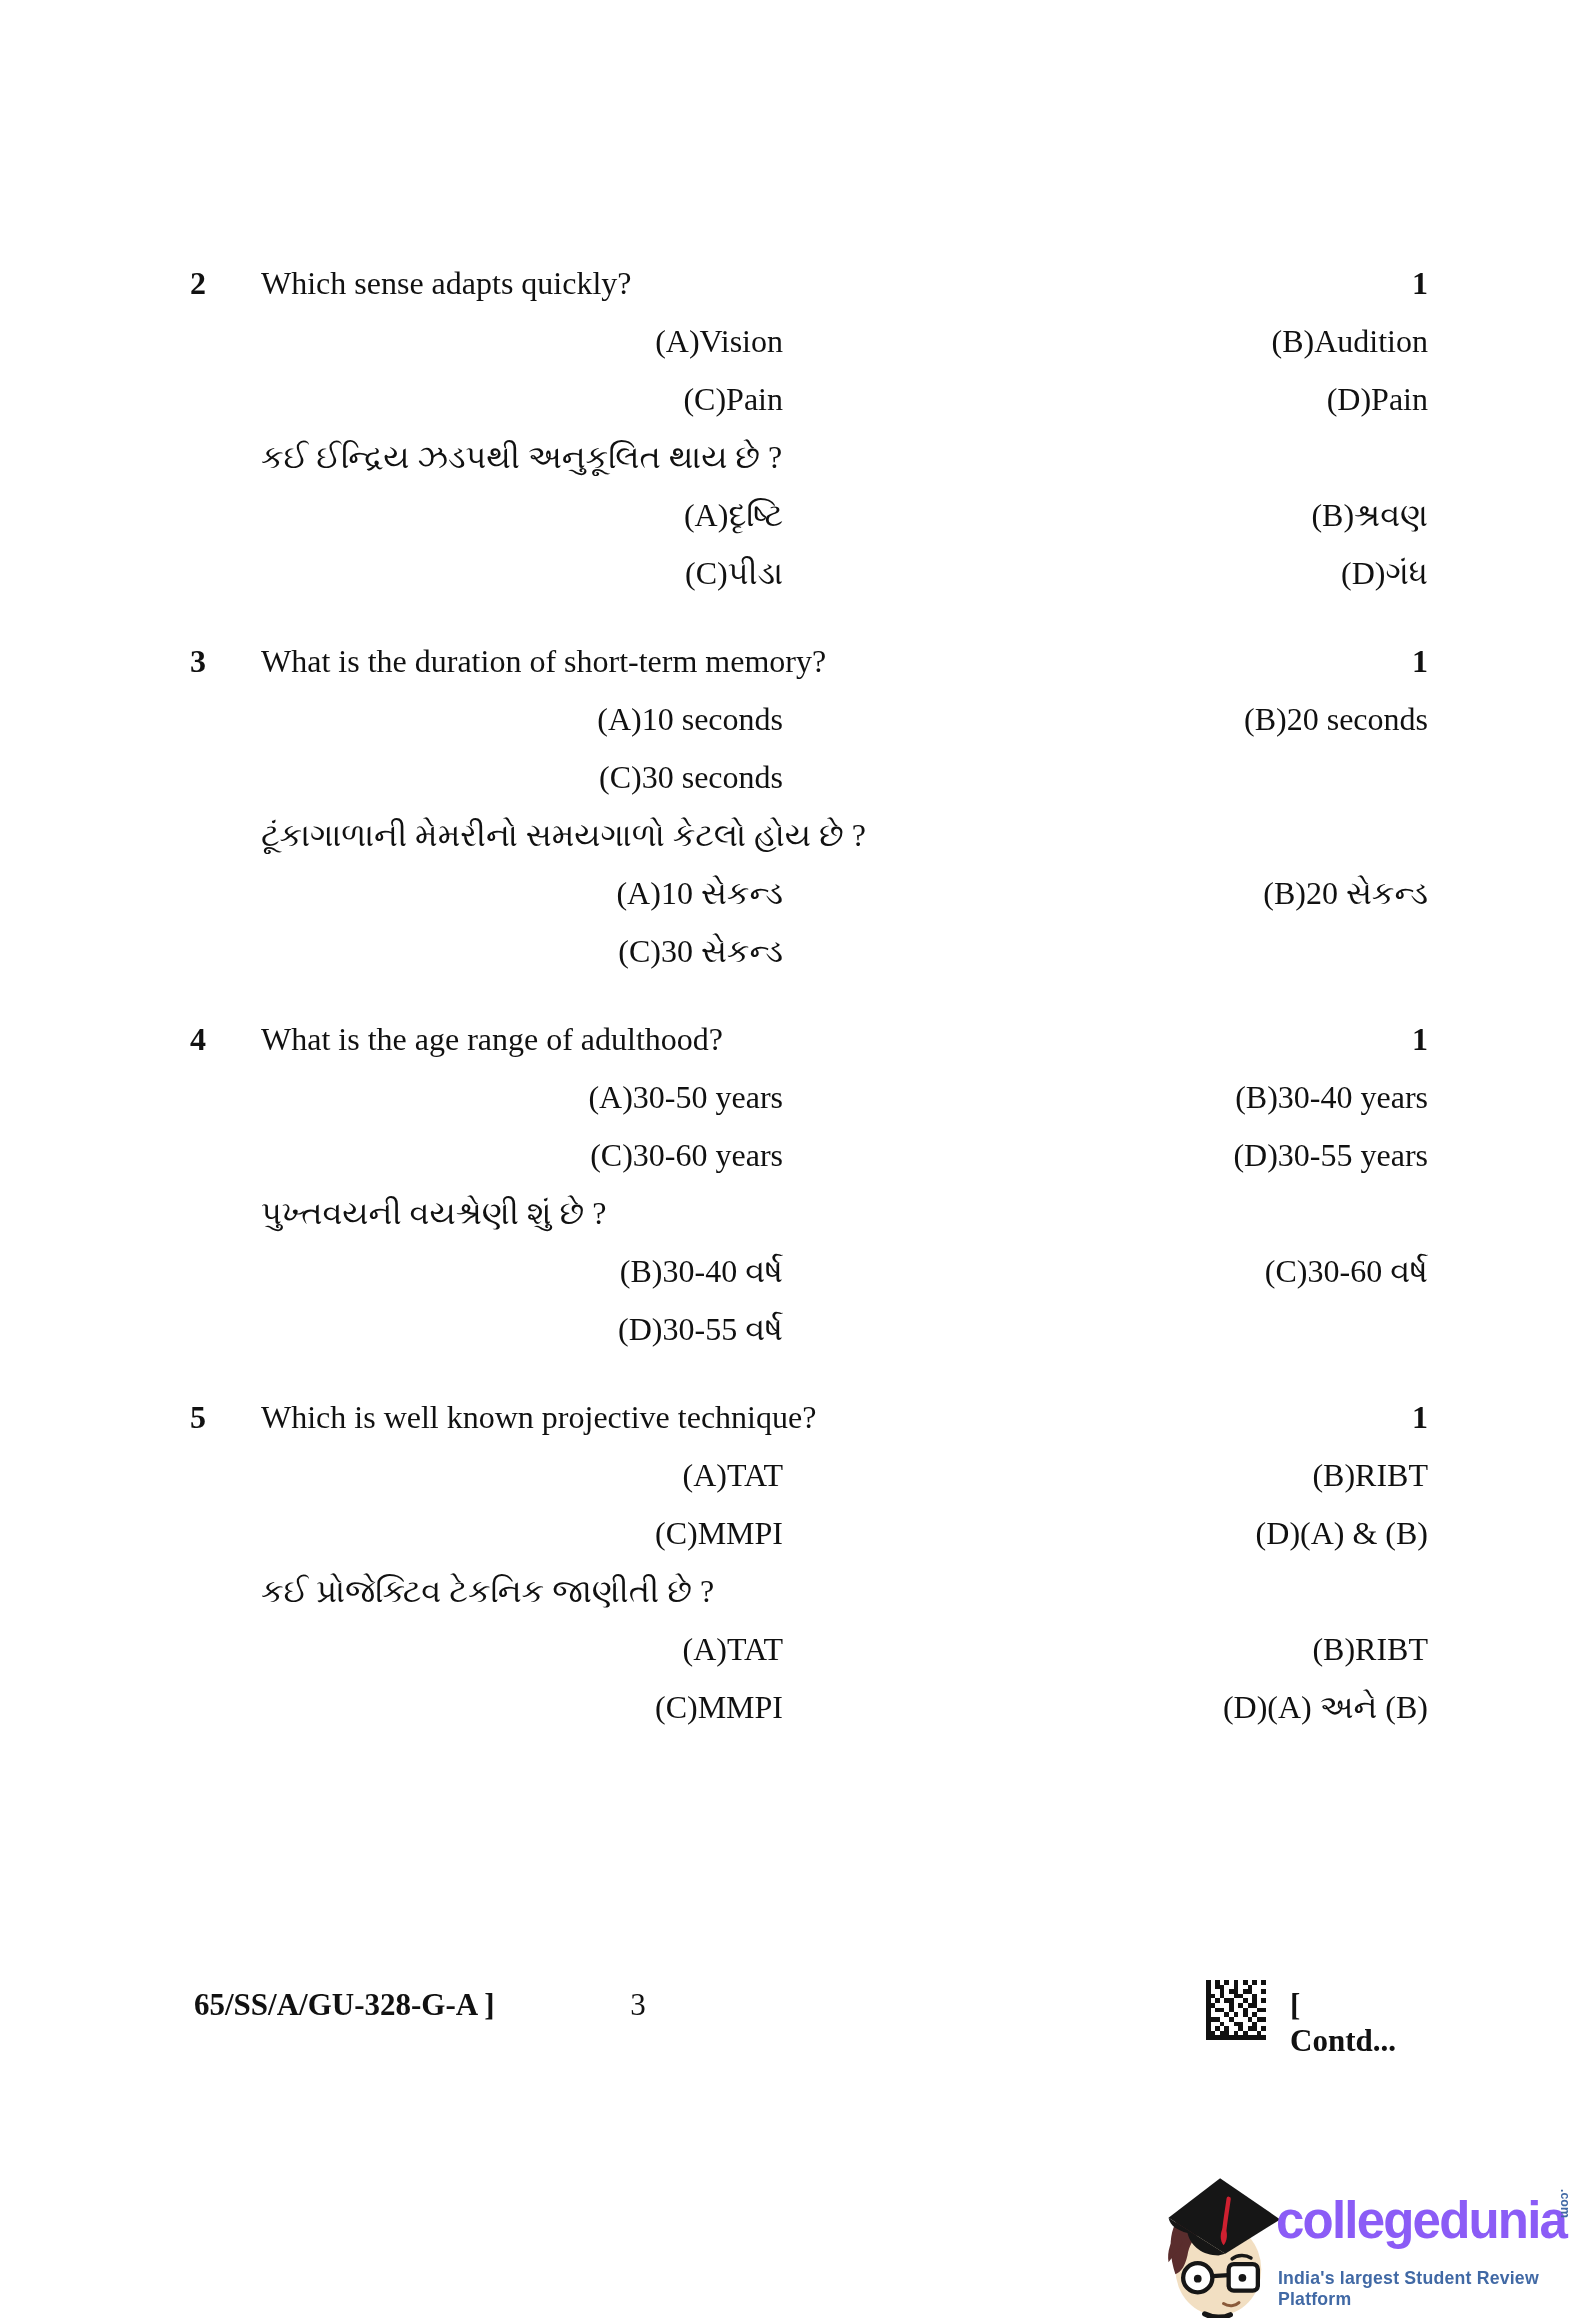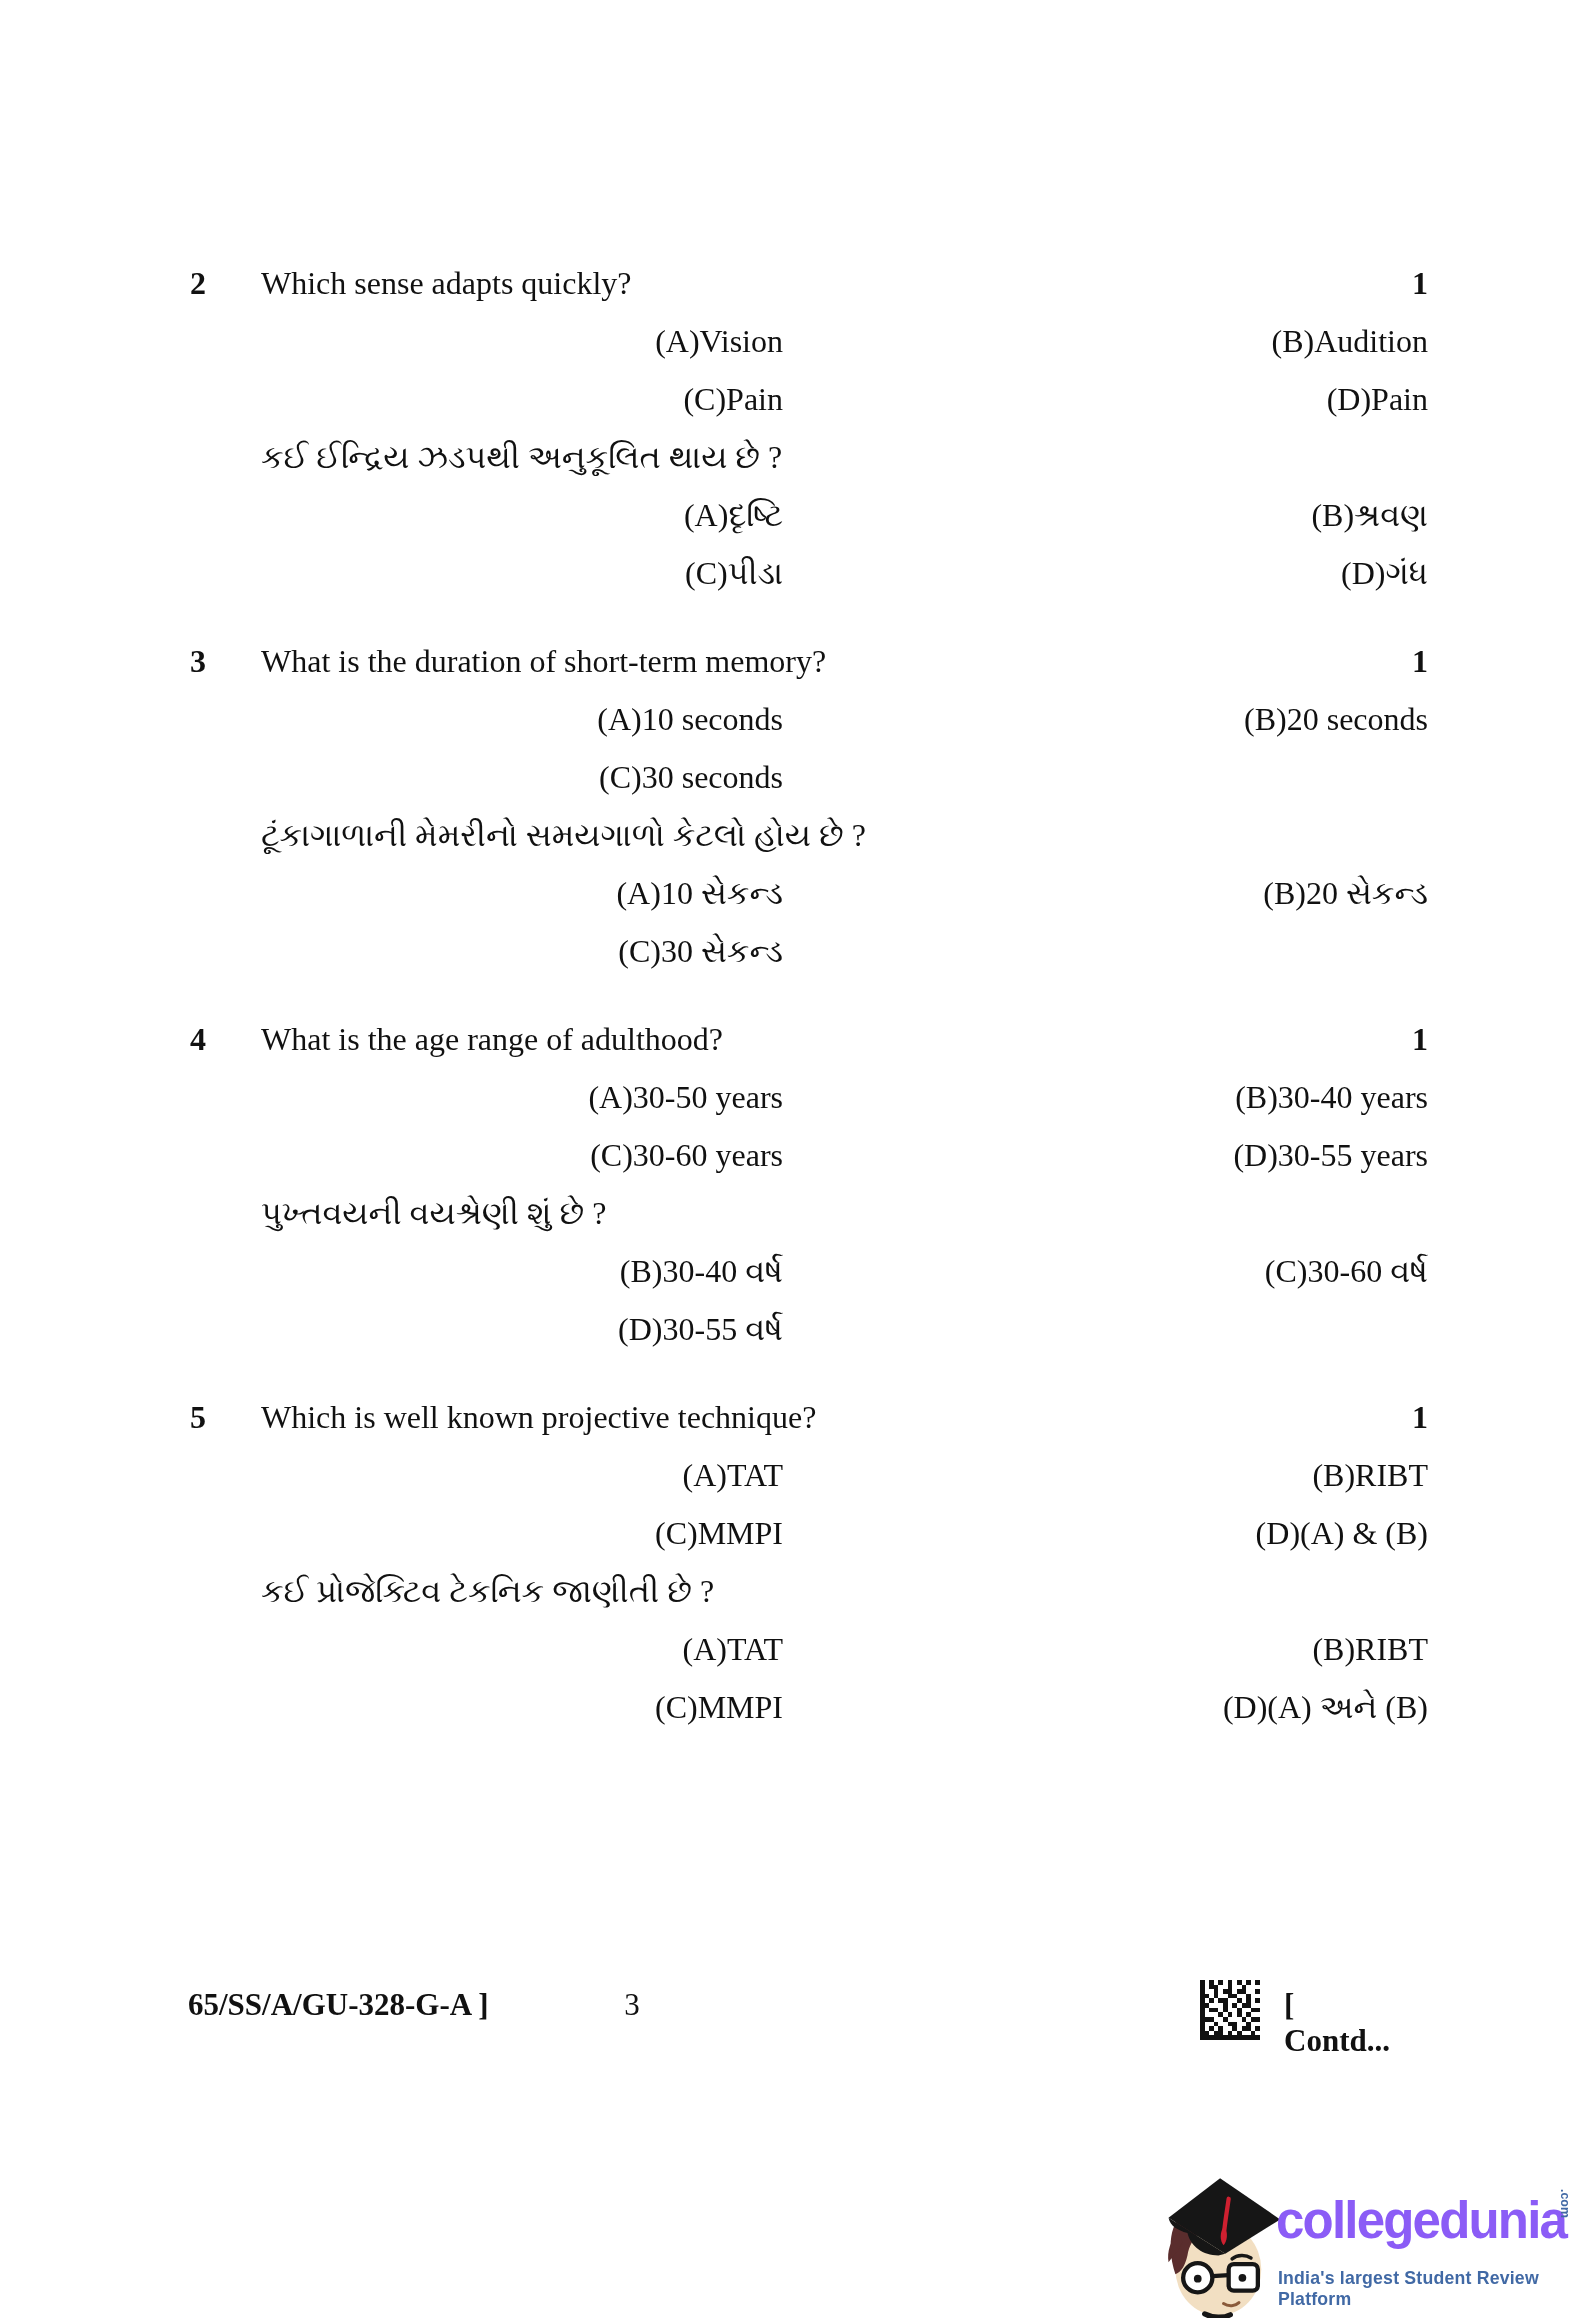--- a/index.html
+++ b/index.html
@@ -26,21 +26,21 @@
   .q-marks{font-weight:bold;}
   .opt-grid{
     display:grid;
     grid-template-columns:522px 1fr;
     row-gap:21px;
     margin:0 0 21px 71px;
   }
   .opt{height:37px;line-height:37px;white-space:nowrap;text-align:right;}
   .opt-label{display:inline-block;width:75px;}
   .q-guj{height:37px;line-height:37px;margin:0 0 21px 71px;}
-  .footer{position:absolute;left:0;top:1987px;width:1264px;height:62px;font-size:31px;}
+  .footer{position:absolute;left:6px;top:1987px;width:1264px;height:62px;font-size:31px;}
   .paper-code{position:absolute;left:188px;top:0;font-weight:bold;}
   .page-number{position:absolute;left:0;right:0;top:0;text-align:center;}
   .contd{position:absolute;left:1284px;top:0;font-weight:bold;}
   .barcode{position:absolute;left:1200px;top:-7px;width:60px;height:60px;}
   
   .cd-logo{position:absolute;left:1145px;top:2164px;width:433px;height:155px;}
   .cd-mascot{position:absolute;left:7px;top:8.8px;width:131px;height:146px;}
   .cd-brand{
     position:absolute;left:131px;top:30px;
     font-family:"Liberation Sans", sans-serif;

